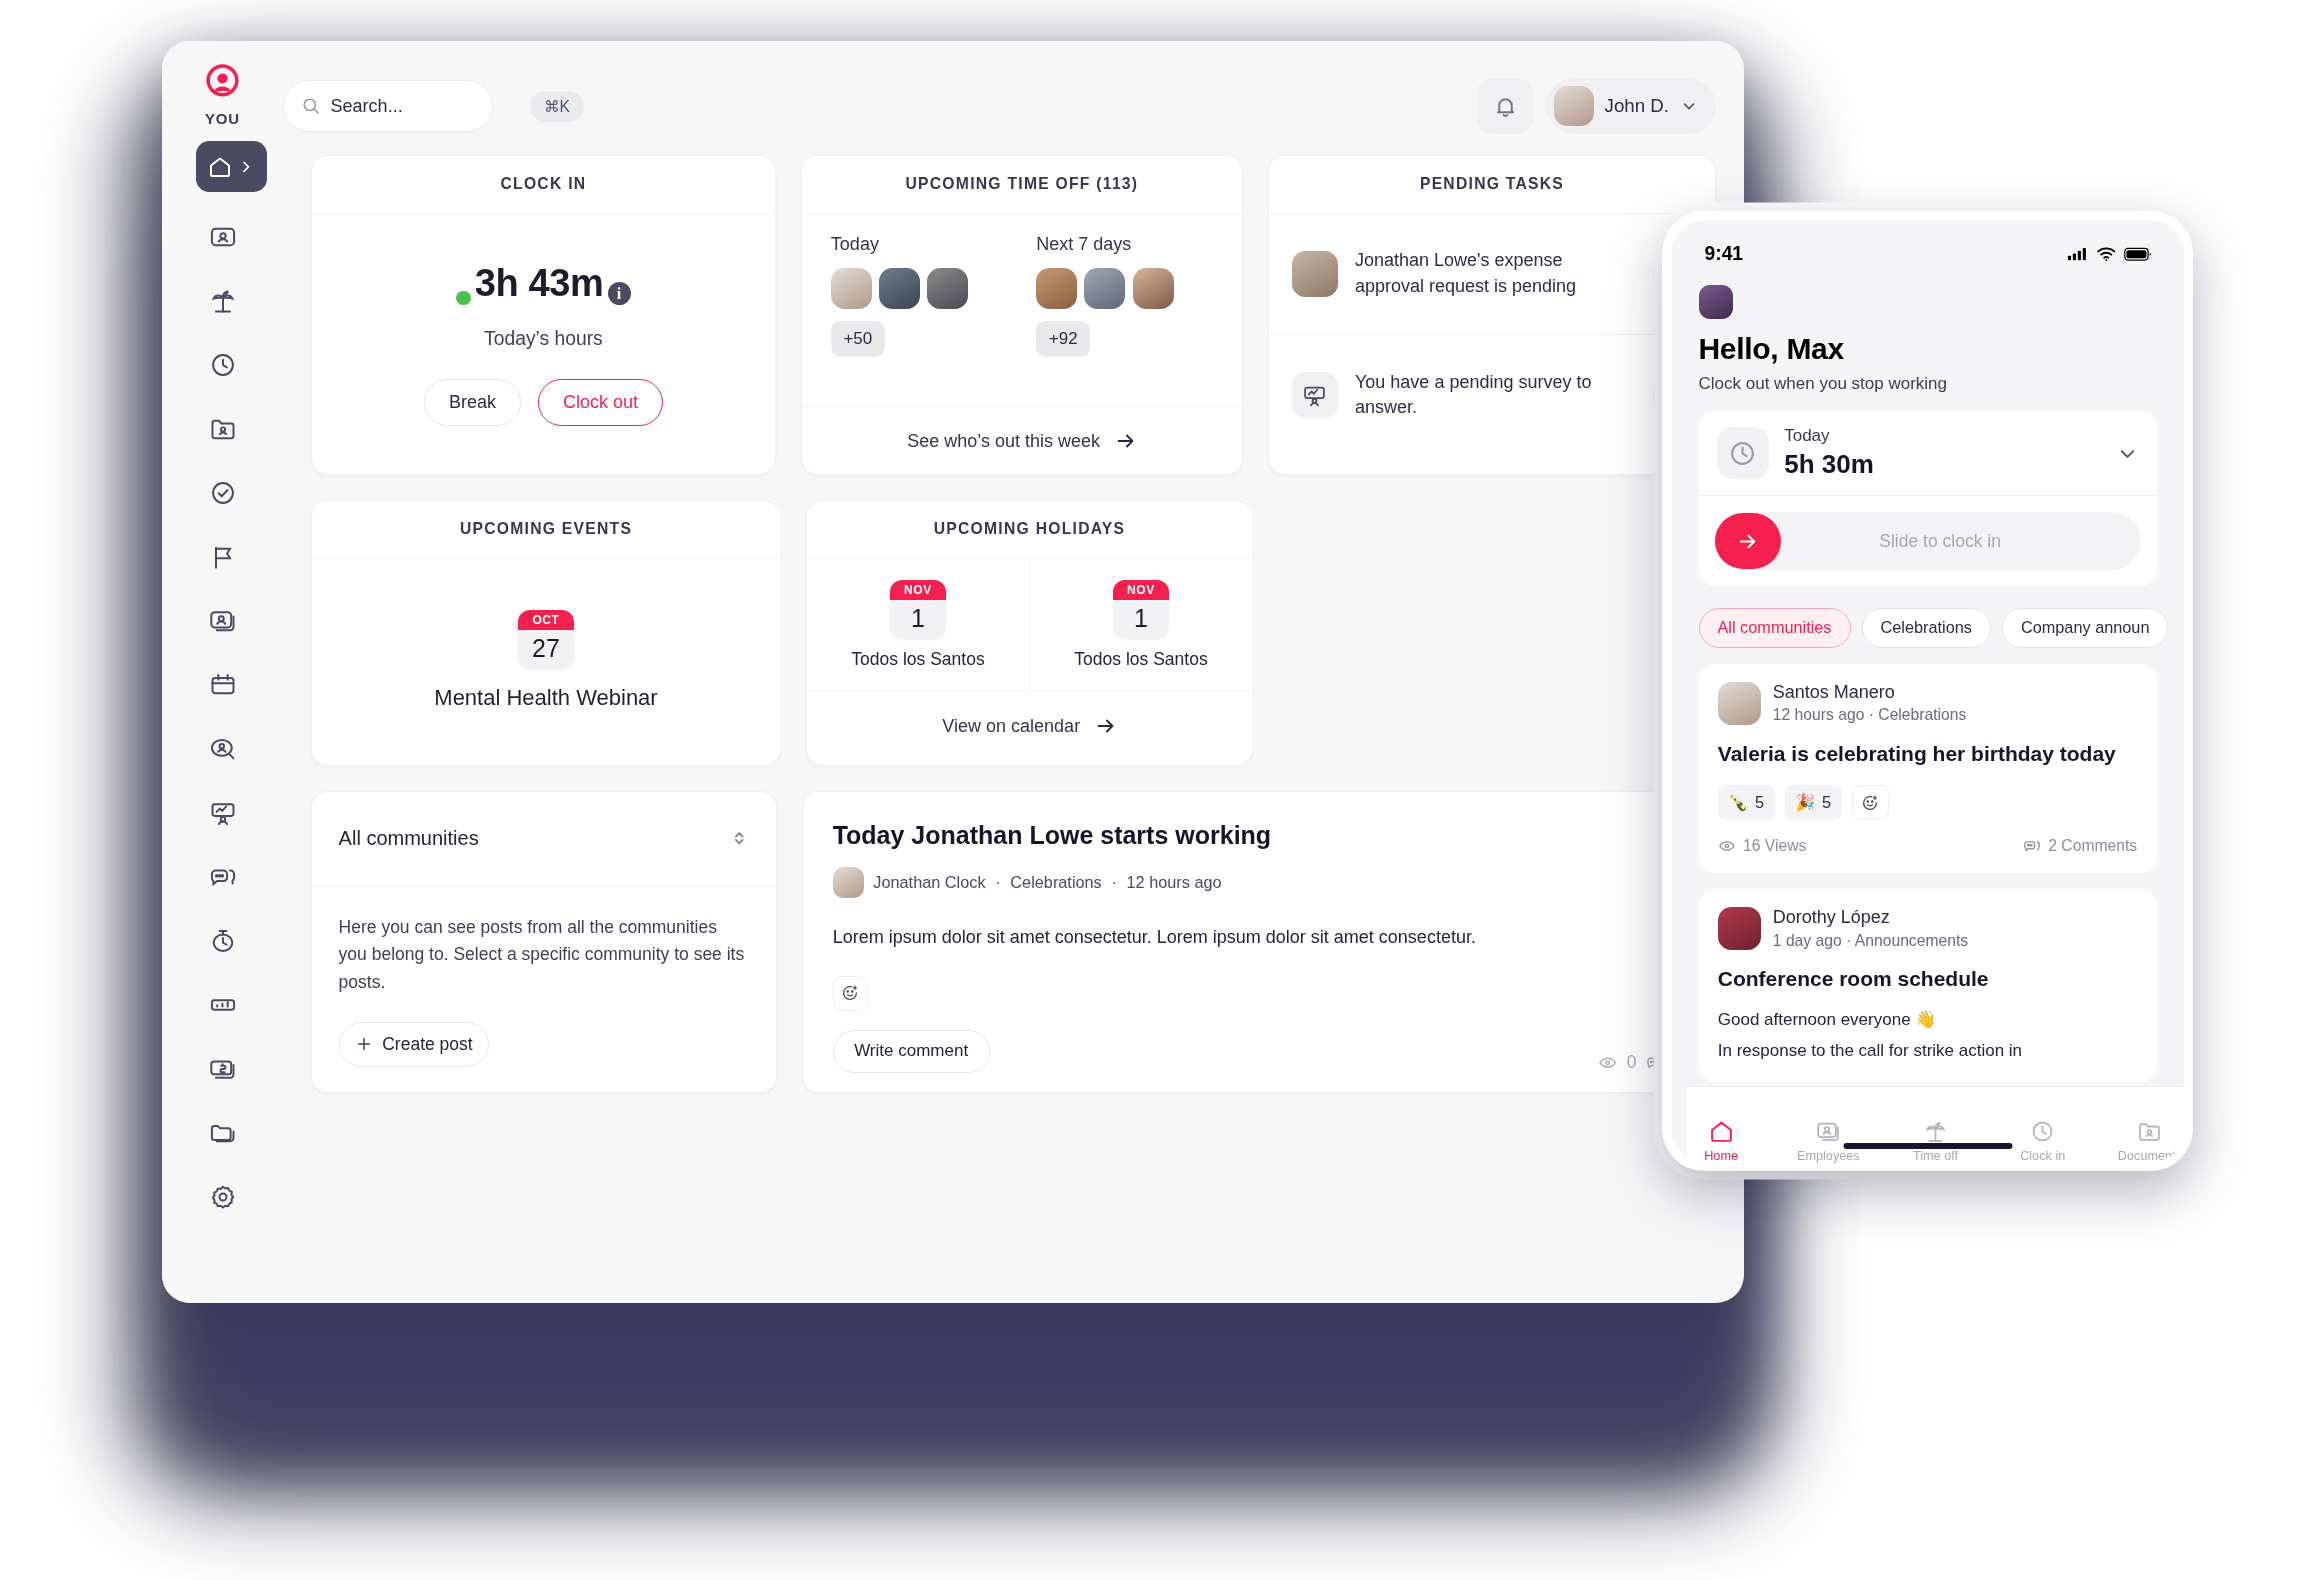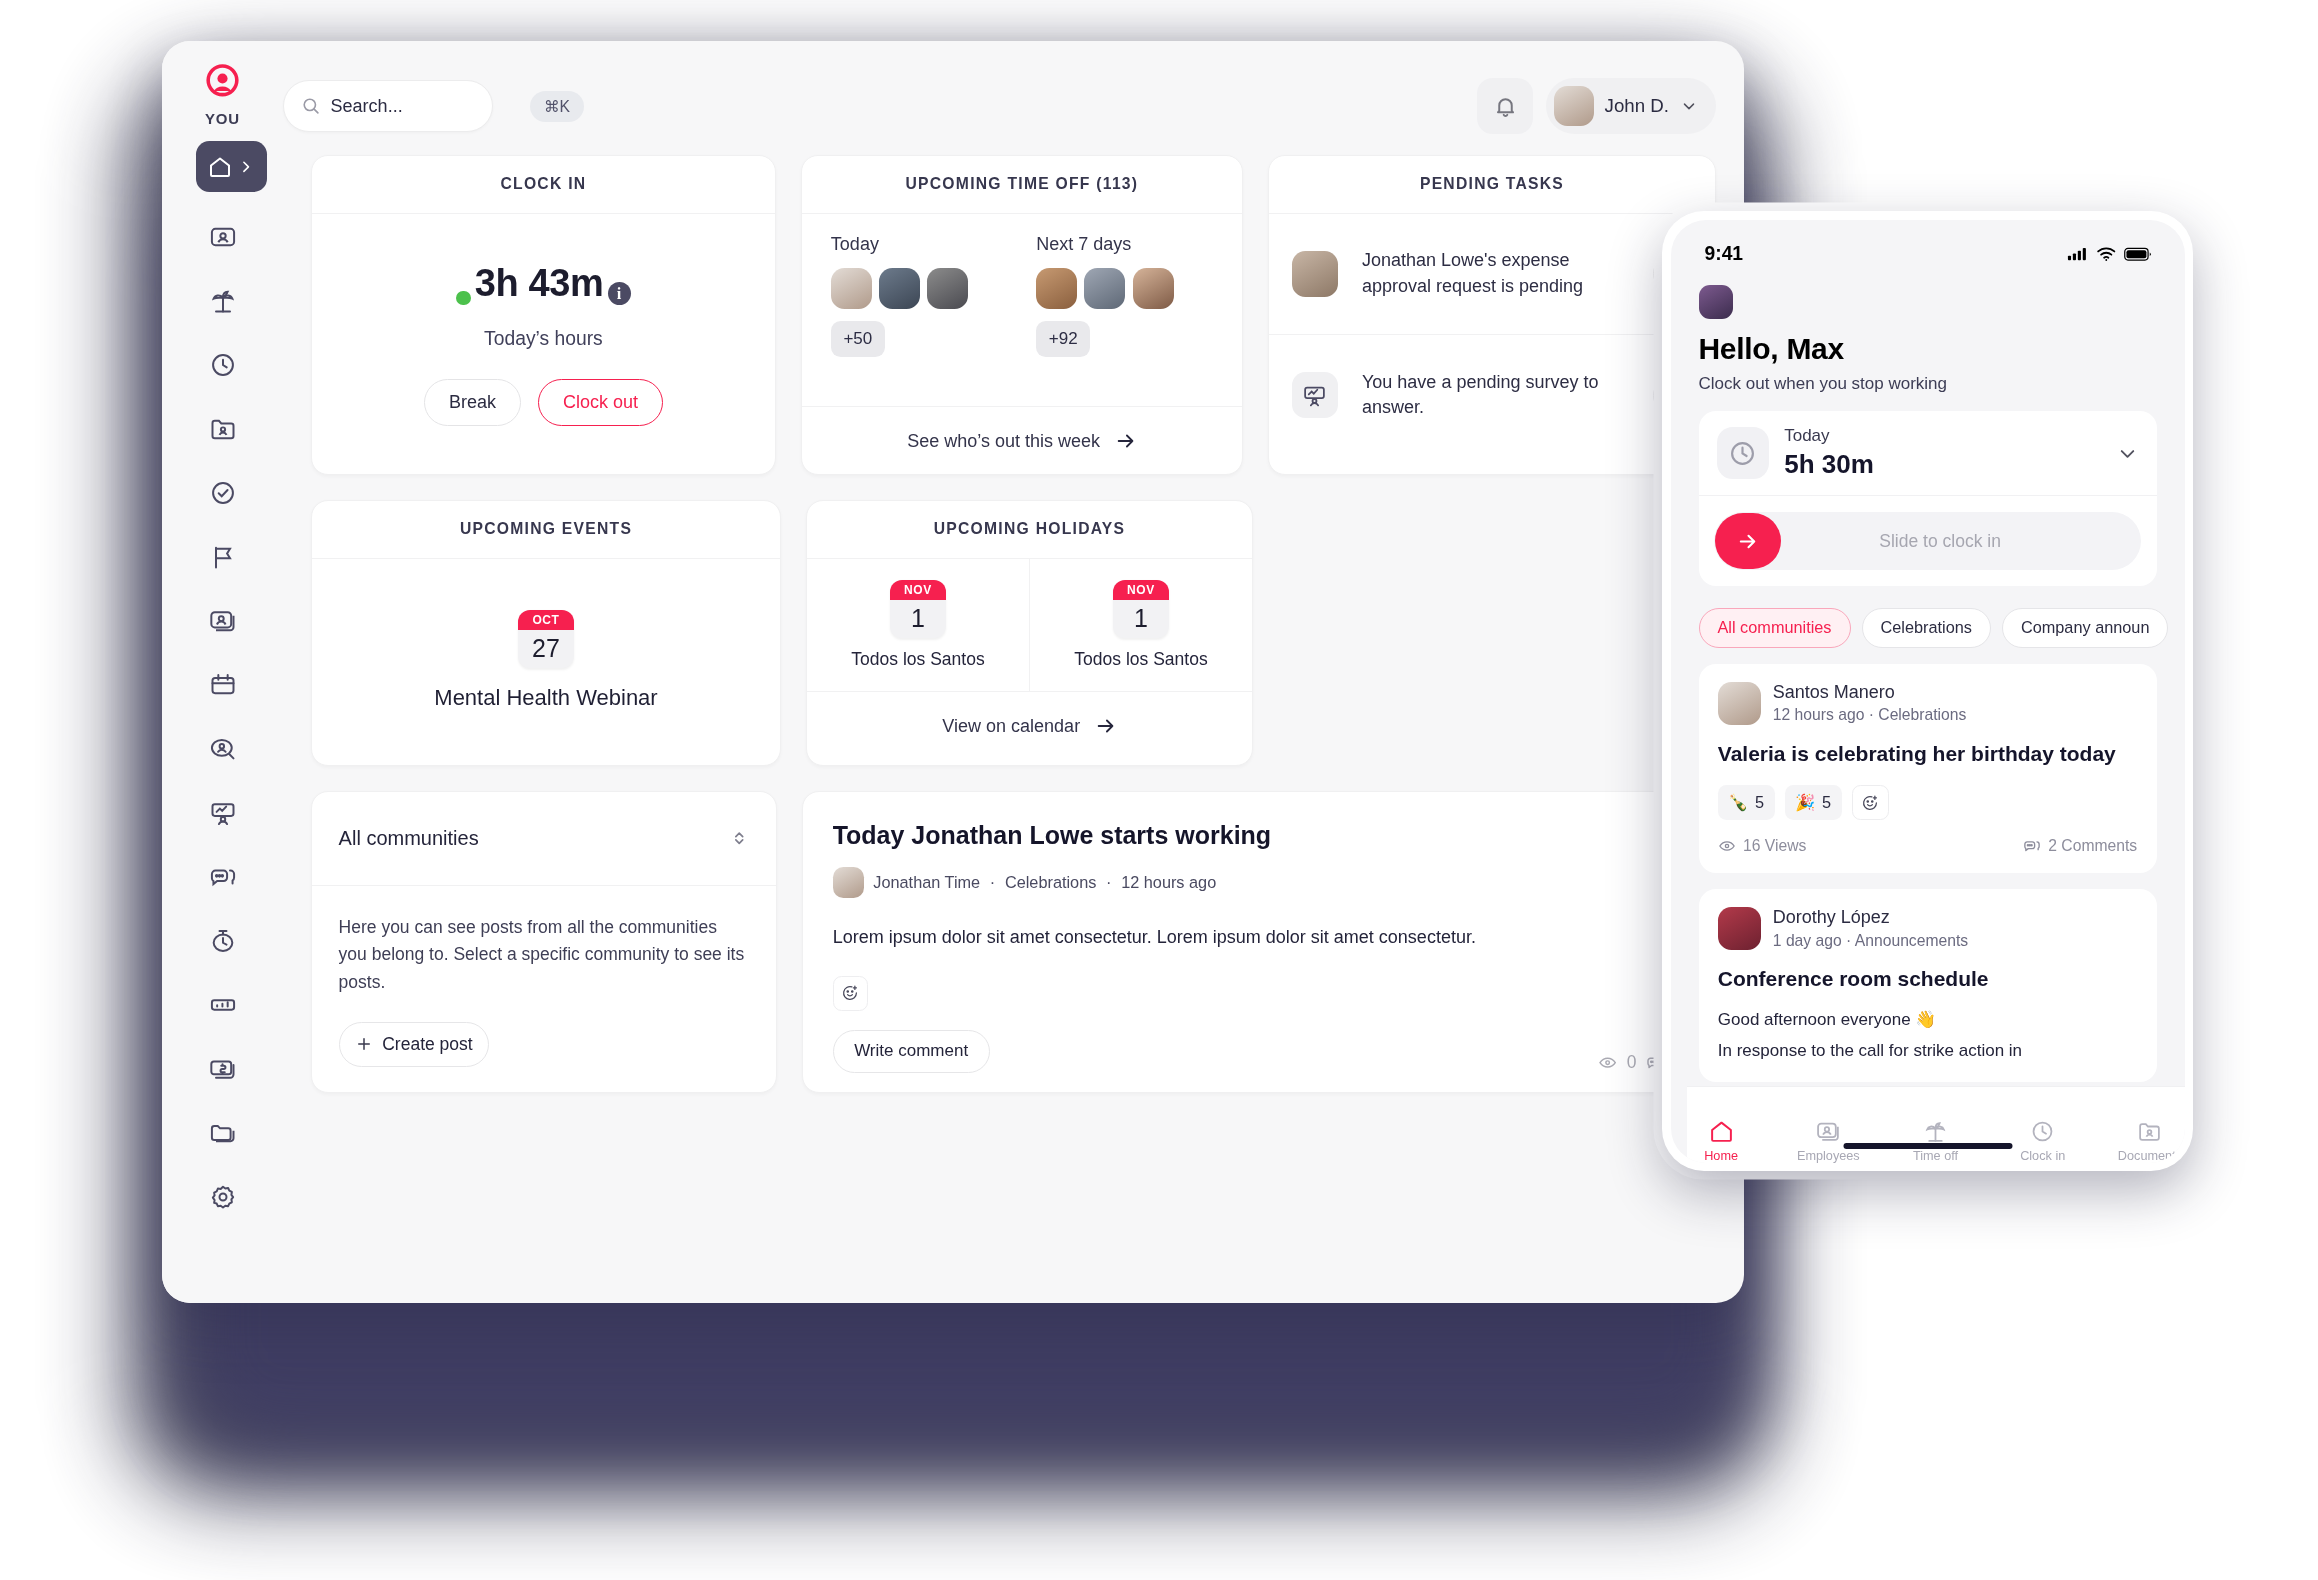--- a/index.html
+++ b/index.html
@@ -147,21 +147,21 @@
 
   
   .c-tasks { width: 453px; height: 320px; }
   .task-row {
     height: 121px; display: flex; align-items: center; gap: 17px; padding: 0 23px;
     border-bottom: 1.2px solid #f1f1f2;
   }
   .task-row:last-child { border-bottom: none; }
   .task-ic { width: 46px; height: 46px; border-radius: 13.3px; flex: 0 0 auto; }
   .task-ic.gray { background: #f0f0f2; display: flex; align-items: center; justify-content: center; }
-  .task-tx { font-size: 18px; color: #2d2d43; line-height: 1.42; flex: 1; margin-left: 7px; }
+  .task-tx { font-size: 18px; color: #2d2d43; line-height: 1.42; flex: 1; }
   .arrow-circ {
     width: 39px; height: 39px; border-radius: 50%; border: 1.2px solid #dededf;
     display: flex; align-items: center; justify-content: center; flex: 0 0 auto;
   }
 
   
   .c-events { width: 470px; height: 266px; }
   .ev-body { height: 205px; display: flex; flex-direction: column; align-items: center; justify-content: center; }
   .cal-ic { width: 56px; height: 58px; border-radius: 12px; overflow: hidden; background: #f2f2f4; box-shadow: 0 1.2px 2.4px rgba(0,0,0,.06); }
   .cal-top { height: 20.5px; background: #f6204f; color: #fff; font-size: 12px; font-weight: 700;
@@ -586,21 +586,21 @@
               <span>Create post</span>
             </button>
           </div>
         </div>
 
         <div class="card c-post">
           <div class="post-in">
             <div class="post-title">Today Jonathan Lowe starts working</div>
             <div class="post-meta">
               <div class="av f1"></div>
-              <span class="post-meta-t">Jonathan Time</span>
+              <span class="post-meta-t">Jonathan Clock</span>
               <span class="post-meta-t">·</span>
               <span class="post-meta-t">Celebrations</span>
               <span class="post-meta-t">·</span>
               <span class="post-meta-t">12 hours ago</span>
             </div>
             <p class="post-body">Lorem ipsum dolor sit amet consectetur. Lorem ipsum dolor sit amet consectetur.</p>
             <div class="emoji-btn">
               <svg viewBox="0 0 24 24" width="18" height="18" fill="none" stroke="#4a4a5c" stroke-width="1.7" stroke-linecap="round">
                   <path d="M20.5 12a8.5 8.5 0 1 1-6-8.1"></path>
                   <circle cx="9" cy="10" r=".9" fill="#4a4a5c"></circle>

